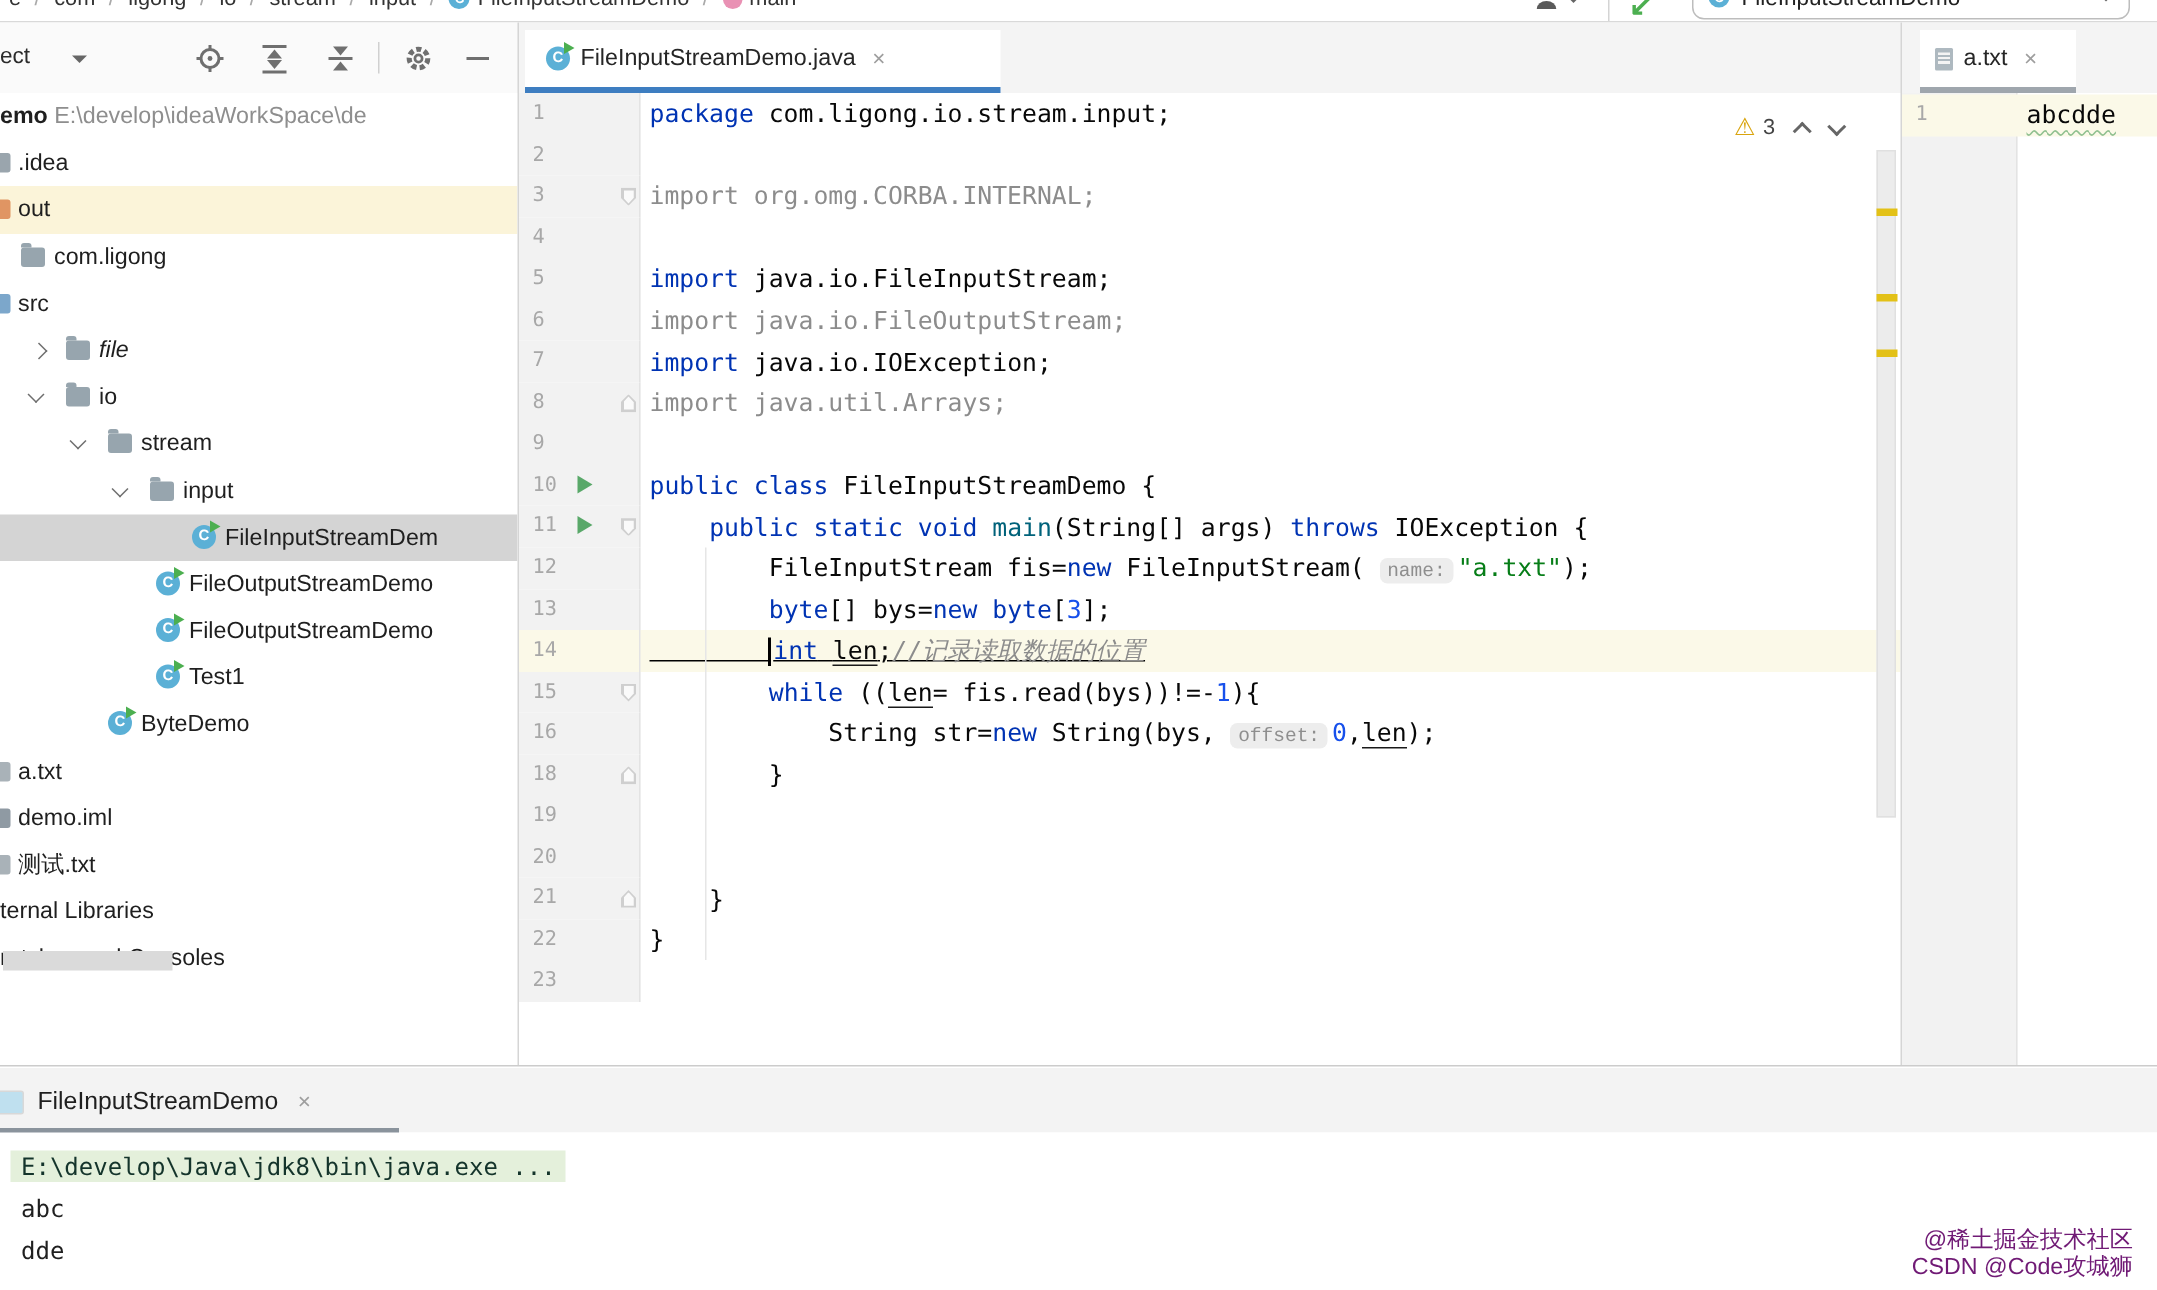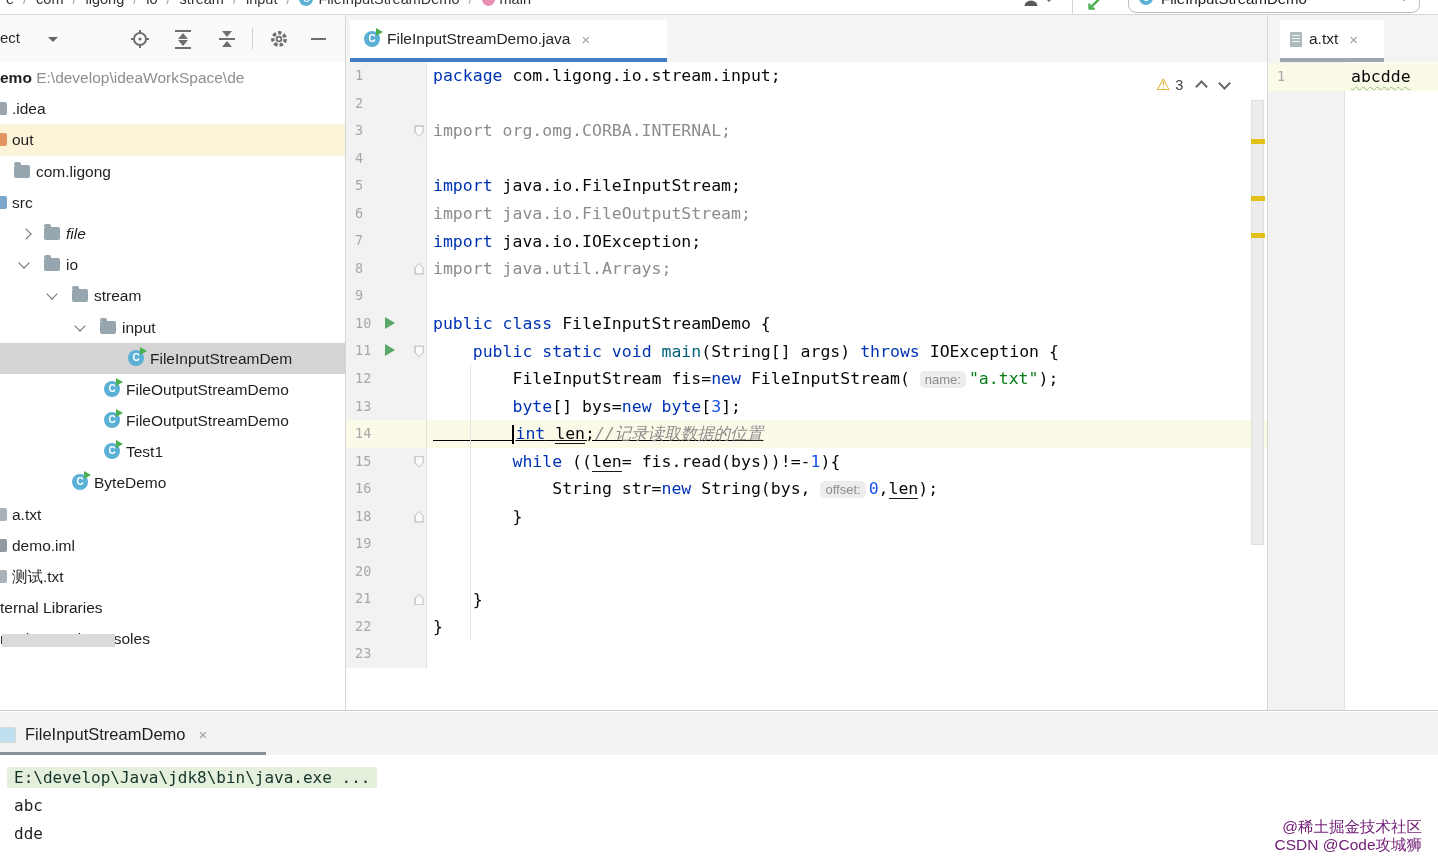--- a/index.html
+++ b/index.html
@@ -90,21 +90,21 @@
   .fold { position:absolute; left:68px; top:8px; width:10px; height:12px; background:#CFCFCF; }
   .fold.down { clip-path:polygon(0 0,100% 0,100% 58%,50% 100%,0 58%); }
   .fold.up { clip-path:polygon(50% 0,100% 42%,100% 100%,0 100%,0 42%); }
   .fold:after { content:""; position:absolute; inset:1.5px; background:#FAFAFA; clip-path:inherit; }
   .codeline { font:16.5px "DejaVu Sans Mono", monospace; white-space:pre; padding-left:6px; color:#080808; }
   .seg-kw { color:var(--kw); } .seg-pl { color:#080808; } .seg-gray { color:#8C8C8C; }
   .seg-str { color:var(--str); } .seg-num { color:var(--num); }
   .seg-cmt { color:var(--cmt); font-style:italic; }
   .seg-mth { color:var(--mth); } .seg-fld { color:var(--fld); font-style:italic; }
   .seg-uvar { border-bottom:1.5px solid #1A1A1A; }
-  .seg-hint { font-family:Liberation Sans, sans-serif; font-size:13px; color:#8E8E8E;
+  .seg-hint { font-family:Liberation Mono, monospace; font-size:13px; color:#8E8E8E;
               background:#EDEDED; border-radius:5px; padding:1px 5px; margin-right:3px; }
   .seg-caret { display:inline-block; width:2px; height:19px; background:#000; vertical-align:middle; margin-right:1px; }
   #indent-guide { position:absolute; left:124px; top:303px; width:1px; height:275px; background:#E6E6E6; }
   #warn-widget { position:absolute; left:810px; top:13px; display:flex; align-items:center; gap:14px; }
   #warn-widget .warn-tri { color:var(--warn); font-size:16px; }
   #warn-widget .warn-count { font-size:14.5px; color:#444; margin-left:-9px; }
   .chevbtn { width:9px; height:9px; border-left:2px solid #666; border-top:2px solid #666; }
   .chevbtn.up { transform:rotate(45deg); margin-top:4px; }
   .chevbtn.down { transform:rotate(225deg); margin-top:-2px; }
   #scroll-thumb { position:absolute; left:905px; top:38px; width:13px; height:445px; background:#ECECEC; border:1px solid #E0E0E0; }

